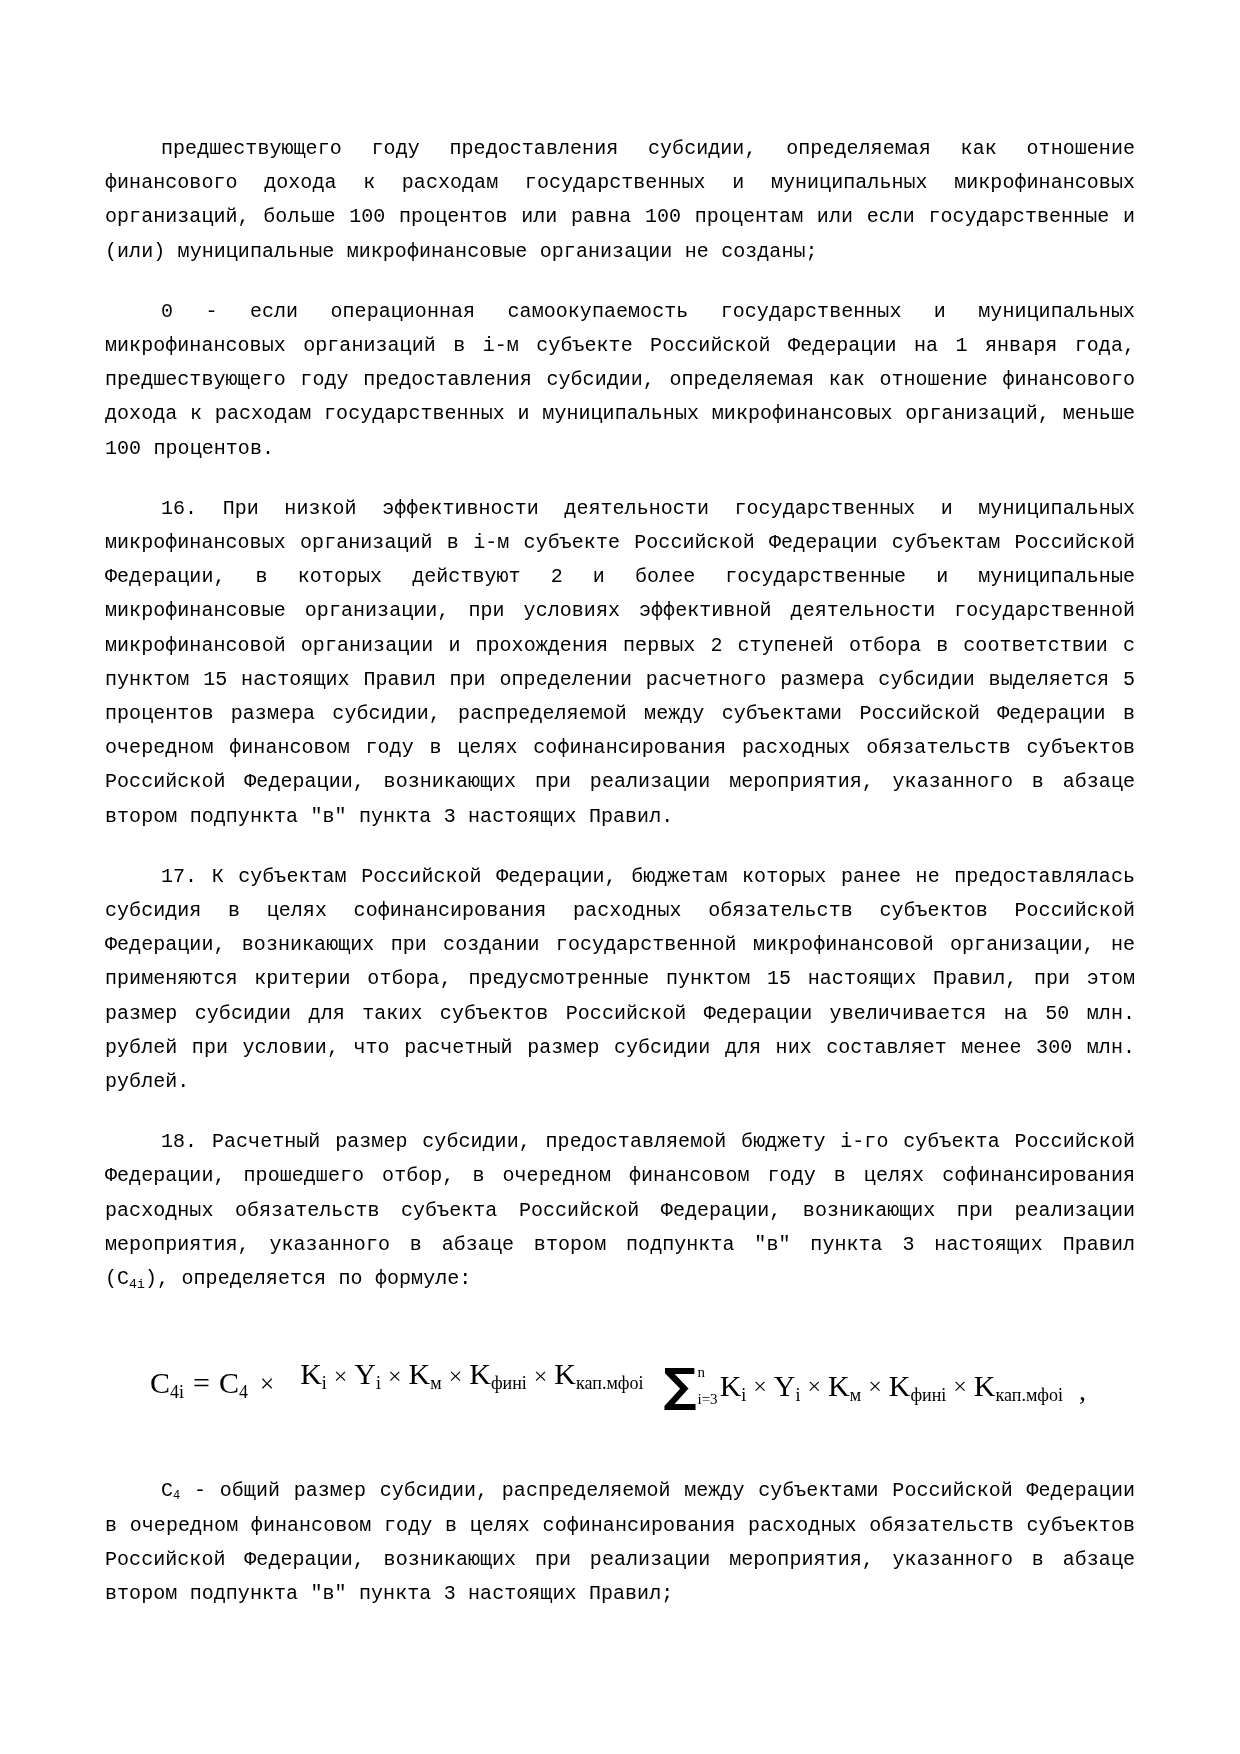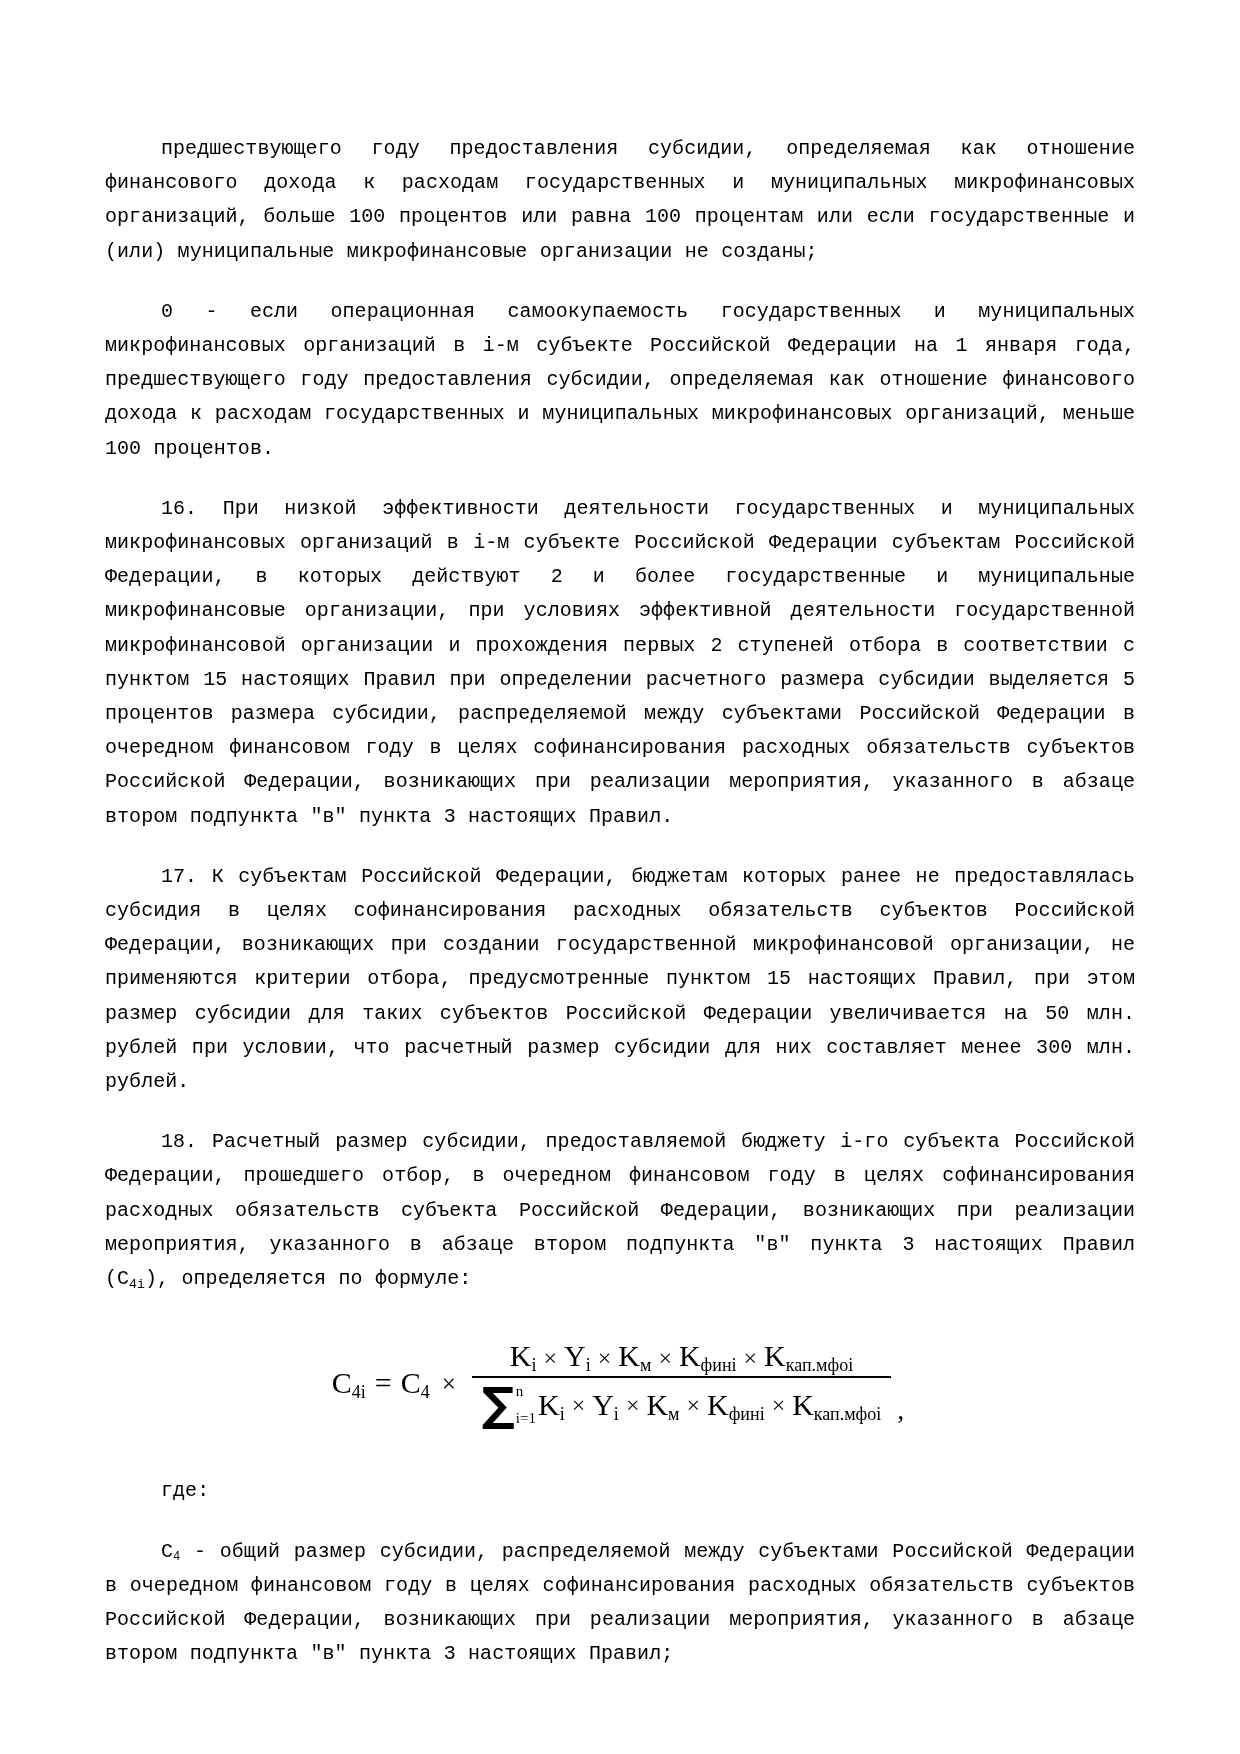--- a/index.html
+++ b/index.html
@@ -70,21 +70,21 @@
   }
   .fm-lhs .op {
     padding: 0 9px;
   }
   .fm-times {
     font-size: 25px;
     padding: 0 16px 0 6px;
   }
   .frac {
     display: inline-flex;
-    flex-direction: column;
+    flex-direction: row;
     align-items: stretch;
     text-align: center;
   }
   .frac .num {
     padding: 0 10px 5px 10px;
     white-space: nowrap;
   }
   .frac .bar {
     height: 2.5px;
     background: #000;
@@ -175,38 +175,37 @@
             <span class="var"><span>K</span><sub>i</sub></span><span class="mul">×</span><span class="var"><span>Y</span><sub>i</sub></span><span class="mul">×</span><span class="var"><span>K</span><sub>м</sub></span><span class="mul">×</span><span class="var"><span>K</span><sub>финi</sub></span><span class="mul">×</span><span class="var"><span>K</span><sub>кап.мфоi</sub></span>
           </span>
 
           <span class="bar"></span>
 
           <span class="den">
             <span class="sigma">
                 <span class="sig-glyph">∑</span>
                 <span class="sig-lims">
                   <span class="up">n</span>
-                  <span class="lo">i=1</span>
+                  <span class="lo">i=3</span>
                 </span>
               </span>
               <span class="var"><span>K</span><sub>i</sub></span>
               <span class="mul">×</span>
               <span class="var"><span>Y</span><sub>i</sub></span>
               <span class="mul">×</span>
               <span class="var"><span>K</span><sub>м</sub></span>
               <span class="mul">×</span>
               <span class="var"><span>K</span><sub>финi</sub></span>
               <span class="mul">×</span>
               <span class="var"><span>K</span><sub>кап.мфоi</sub></span>
           </span>
         </span>
 
         <span class="comma-tail">,</span>
       </div>
     </div>
 
-    <p class="para">где:</p>
 
     <p class="para"><span class="var"><span>C</span><sub>4</sub></span><span> - общий размер субсидии, распределяемой между субъектами Российской Федерации в очередном финансовом году в целях софинансирования расходных обязательств субъектов Российской Федерации, возникающих при реализации мероприятия, указанного в абзаце втором подпункта "в" пункта 3 настоящих Правил;</span></p>
 
 
   </div>
 </div>
 
 </body></html>

